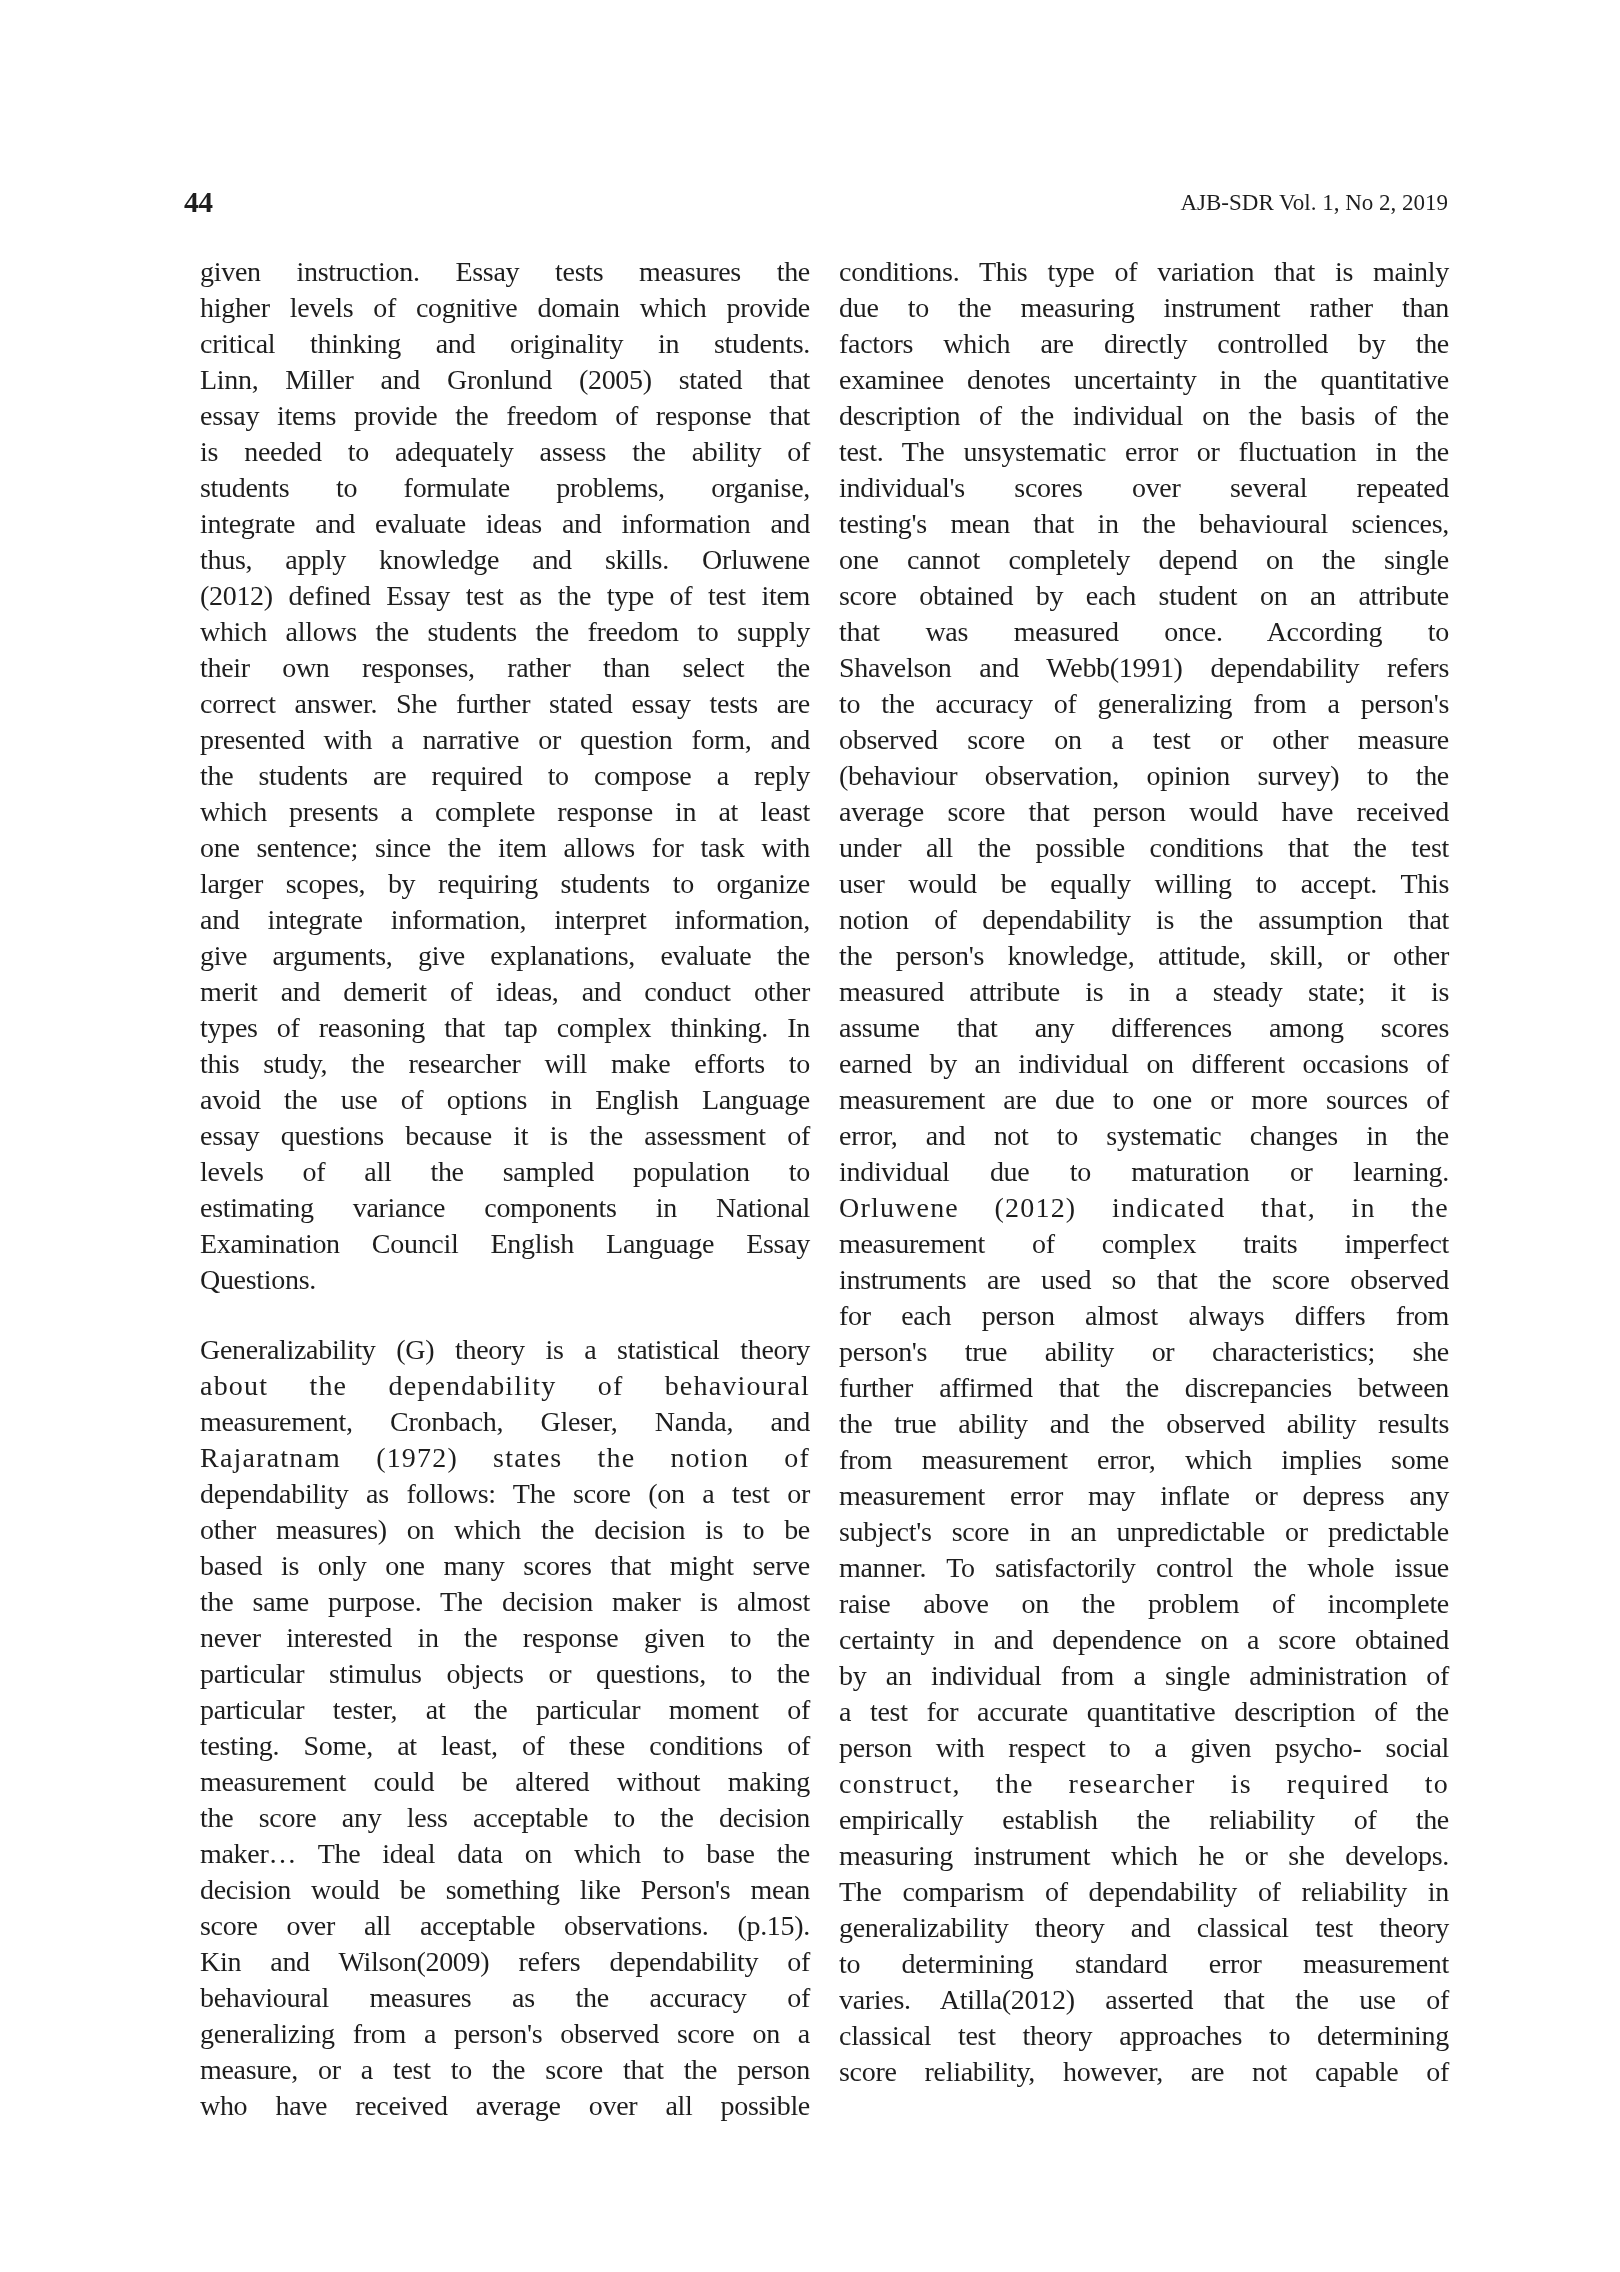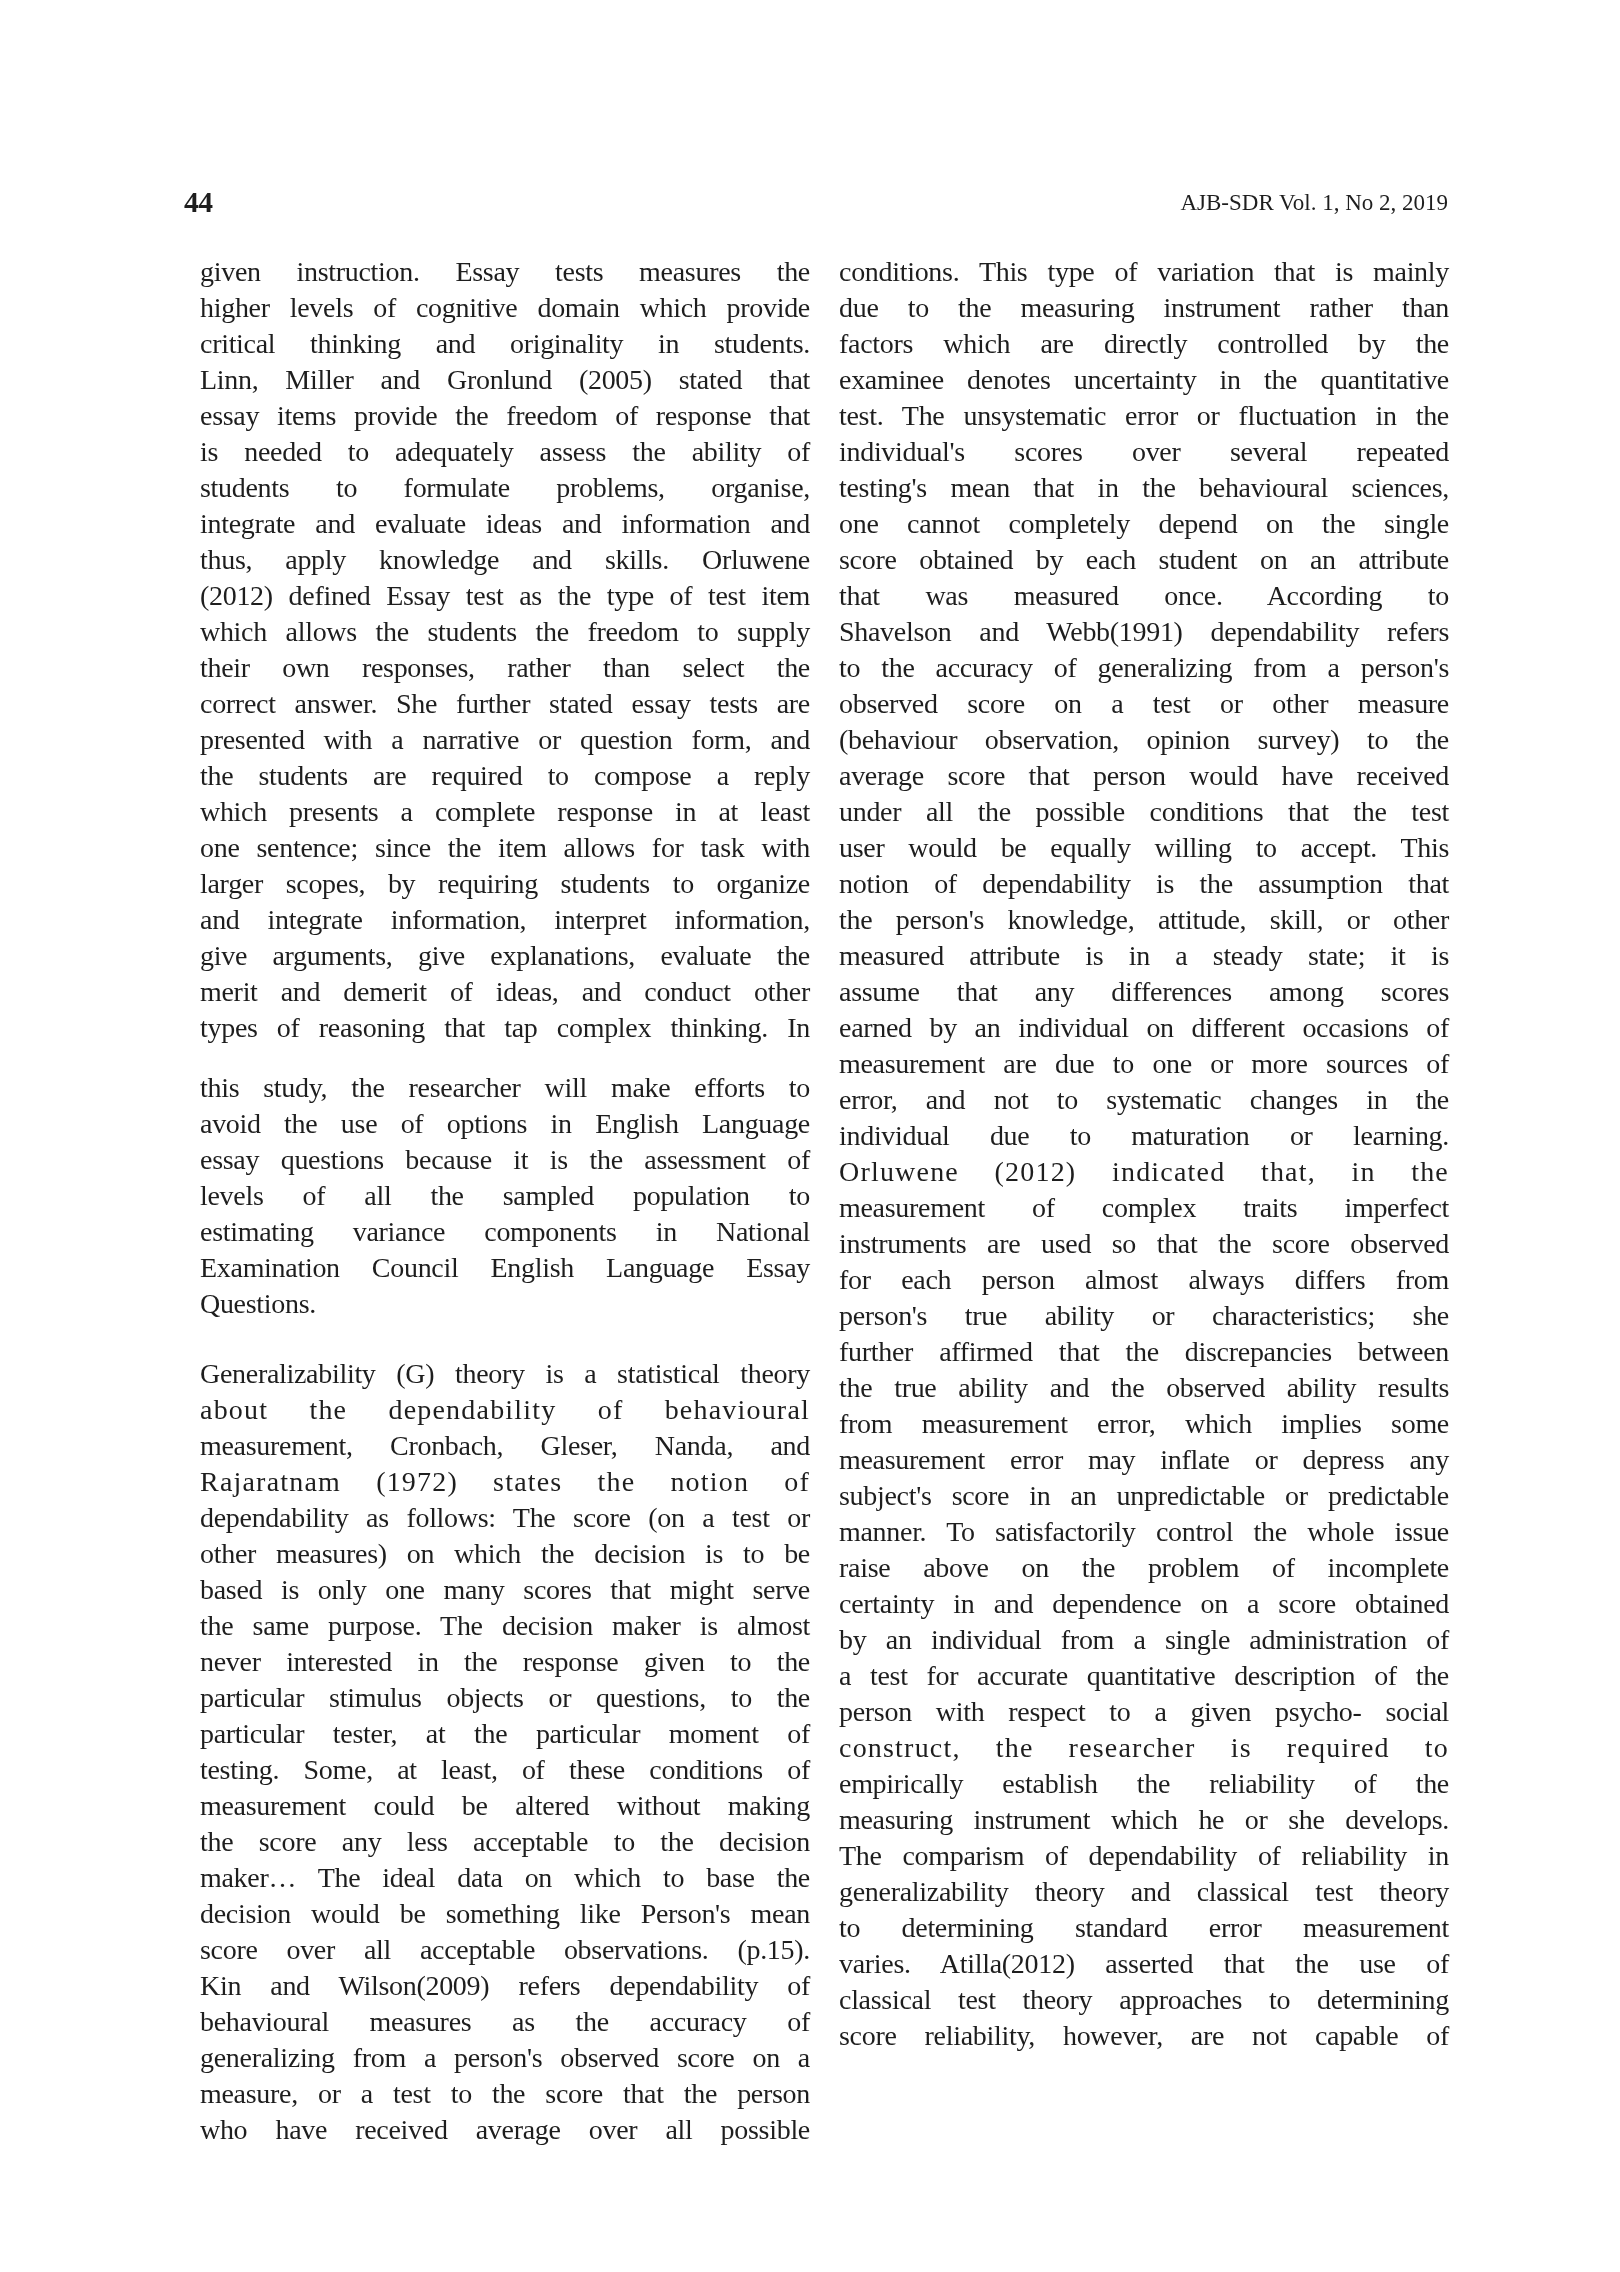--- a/index.html
+++ b/index.html
@@ -38,21 +38,21 @@
       <span class="line" style="white-space: nowrap;">correct answer. She further stated essay tests are</span>
       <span class="line" style="white-space: nowrap;">presented with a narrative or question form, and</span>
       <span class="line" style="white-space: nowrap;">the students are required to compose a reply</span>
       <span class="line" style="white-space: nowrap;">which presents a complete response in at least</span>
       <span class="line" style="white-space: nowrap;">one sentence; since the item allows for task with</span>
       <span class="line" style="white-space: nowrap;">larger scopes, by requiring students to organize</span>
       <span class="line" style="white-space: nowrap;">and integrate information, interpret information,</span>
       <span class="line" style="white-space: nowrap;">give arguments, give explanations, evaluate the</span>
       <span class="line" style="white-space: nowrap;">merit and demerit of ideas, and conduct other</span>
       <span class="line" style="white-space: nowrap;">types of reasoning that tap complex thinking. In</span>
-      <span class="line" style="white-space: nowrap; margin-top: 24px;">this study, the researcher will make efforts to</span>
+      <span class="line" style="white-space: nowrap;">this study, the researcher will make efforts to</span>
       <span class="line" style="white-space: nowrap;">avoid the use of options in English Language</span>
       <span class="line" style="white-space: nowrap;">essay questions because it is the assessment of</span>
       <span class="line" style="white-space: nowrap;">levels of all the sampled population to</span>
       <span class="line" style="white-space: nowrap;">estimating variance components in National</span>
       <span class="line" style="white-space: nowrap;">Examination Council English Language Essay</span>
       <span class="line last" style="white-space: nowrap;">Questions.</span>
       <span class="line" style="white-space: nowrap; margin-top: 34px;">Generalizability (G) theory is a statistical theory</span>
       <span class="line wide" style="white-space: nowrap;">about the dependability of behavioural</span>
       <span class="line" style="white-space: nowrap;">measurement, Cronbach, Gleser, Nanda, and</span>
       <span class="line wide" style="white-space: nowrap;">Rajaratnam (1972) states the notion of</span>
@@ -73,20 +73,21 @@
       <span class="line" style="white-space: nowrap;">behavioural measures as the accuracy of</span>
       <span class="line" style="white-space: nowrap;">generalizing from a person's observed score on a</span>
       <span class="line" style="white-space: nowrap;">measure, or a test to the score that the person</span>
       <span class="line" style="white-space: nowrap;">who have received average over all possible</span>
     </div>
   <div class="column col-right" id="col-right">
       <span class="line" style="white-space: nowrap;">conditions. This type of variation that is mainly</span>
       <span class="line" style="white-space: nowrap;">due to the measuring instrument rather than</span>
       <span class="line" style="white-space: nowrap;">factors which are directly controlled by the</span>
       <span class="line" style="white-space: nowrap;">examinee denotes uncertainty in the quantitative</span>
+      <span class="line" style="white-space: nowrap;">description of the individual on the basis of the</span>
       <span class="line" style="white-space: nowrap;">test. The unsystematic error or fluctuation in the</span>
       <span class="line" style="white-space: nowrap;">individual's scores over several repeated</span>
       <span class="line" style="white-space: nowrap;">testing's mean that in the behavioural sciences,</span>
       <span class="line" style="white-space: nowrap;">one cannot completely depend on the single</span>
       <span class="line" style="white-space: nowrap;">score obtained by each student on an attribute</span>
       <span class="line" style="white-space: nowrap;">that was measured once.    According to</span>
       <span class="line" style="white-space: nowrap;">Shavelson and Webb(1991) dependability refers</span>
       <span class="line" style="white-space: nowrap;">to the accuracy of generalizing from a person's</span>
       <span class="line" style="white-space: nowrap;">observed score on a test or other measure</span>
       <span class="line" style="white-space: nowrap;">(behaviour observation, opinion survey) to the</span>

